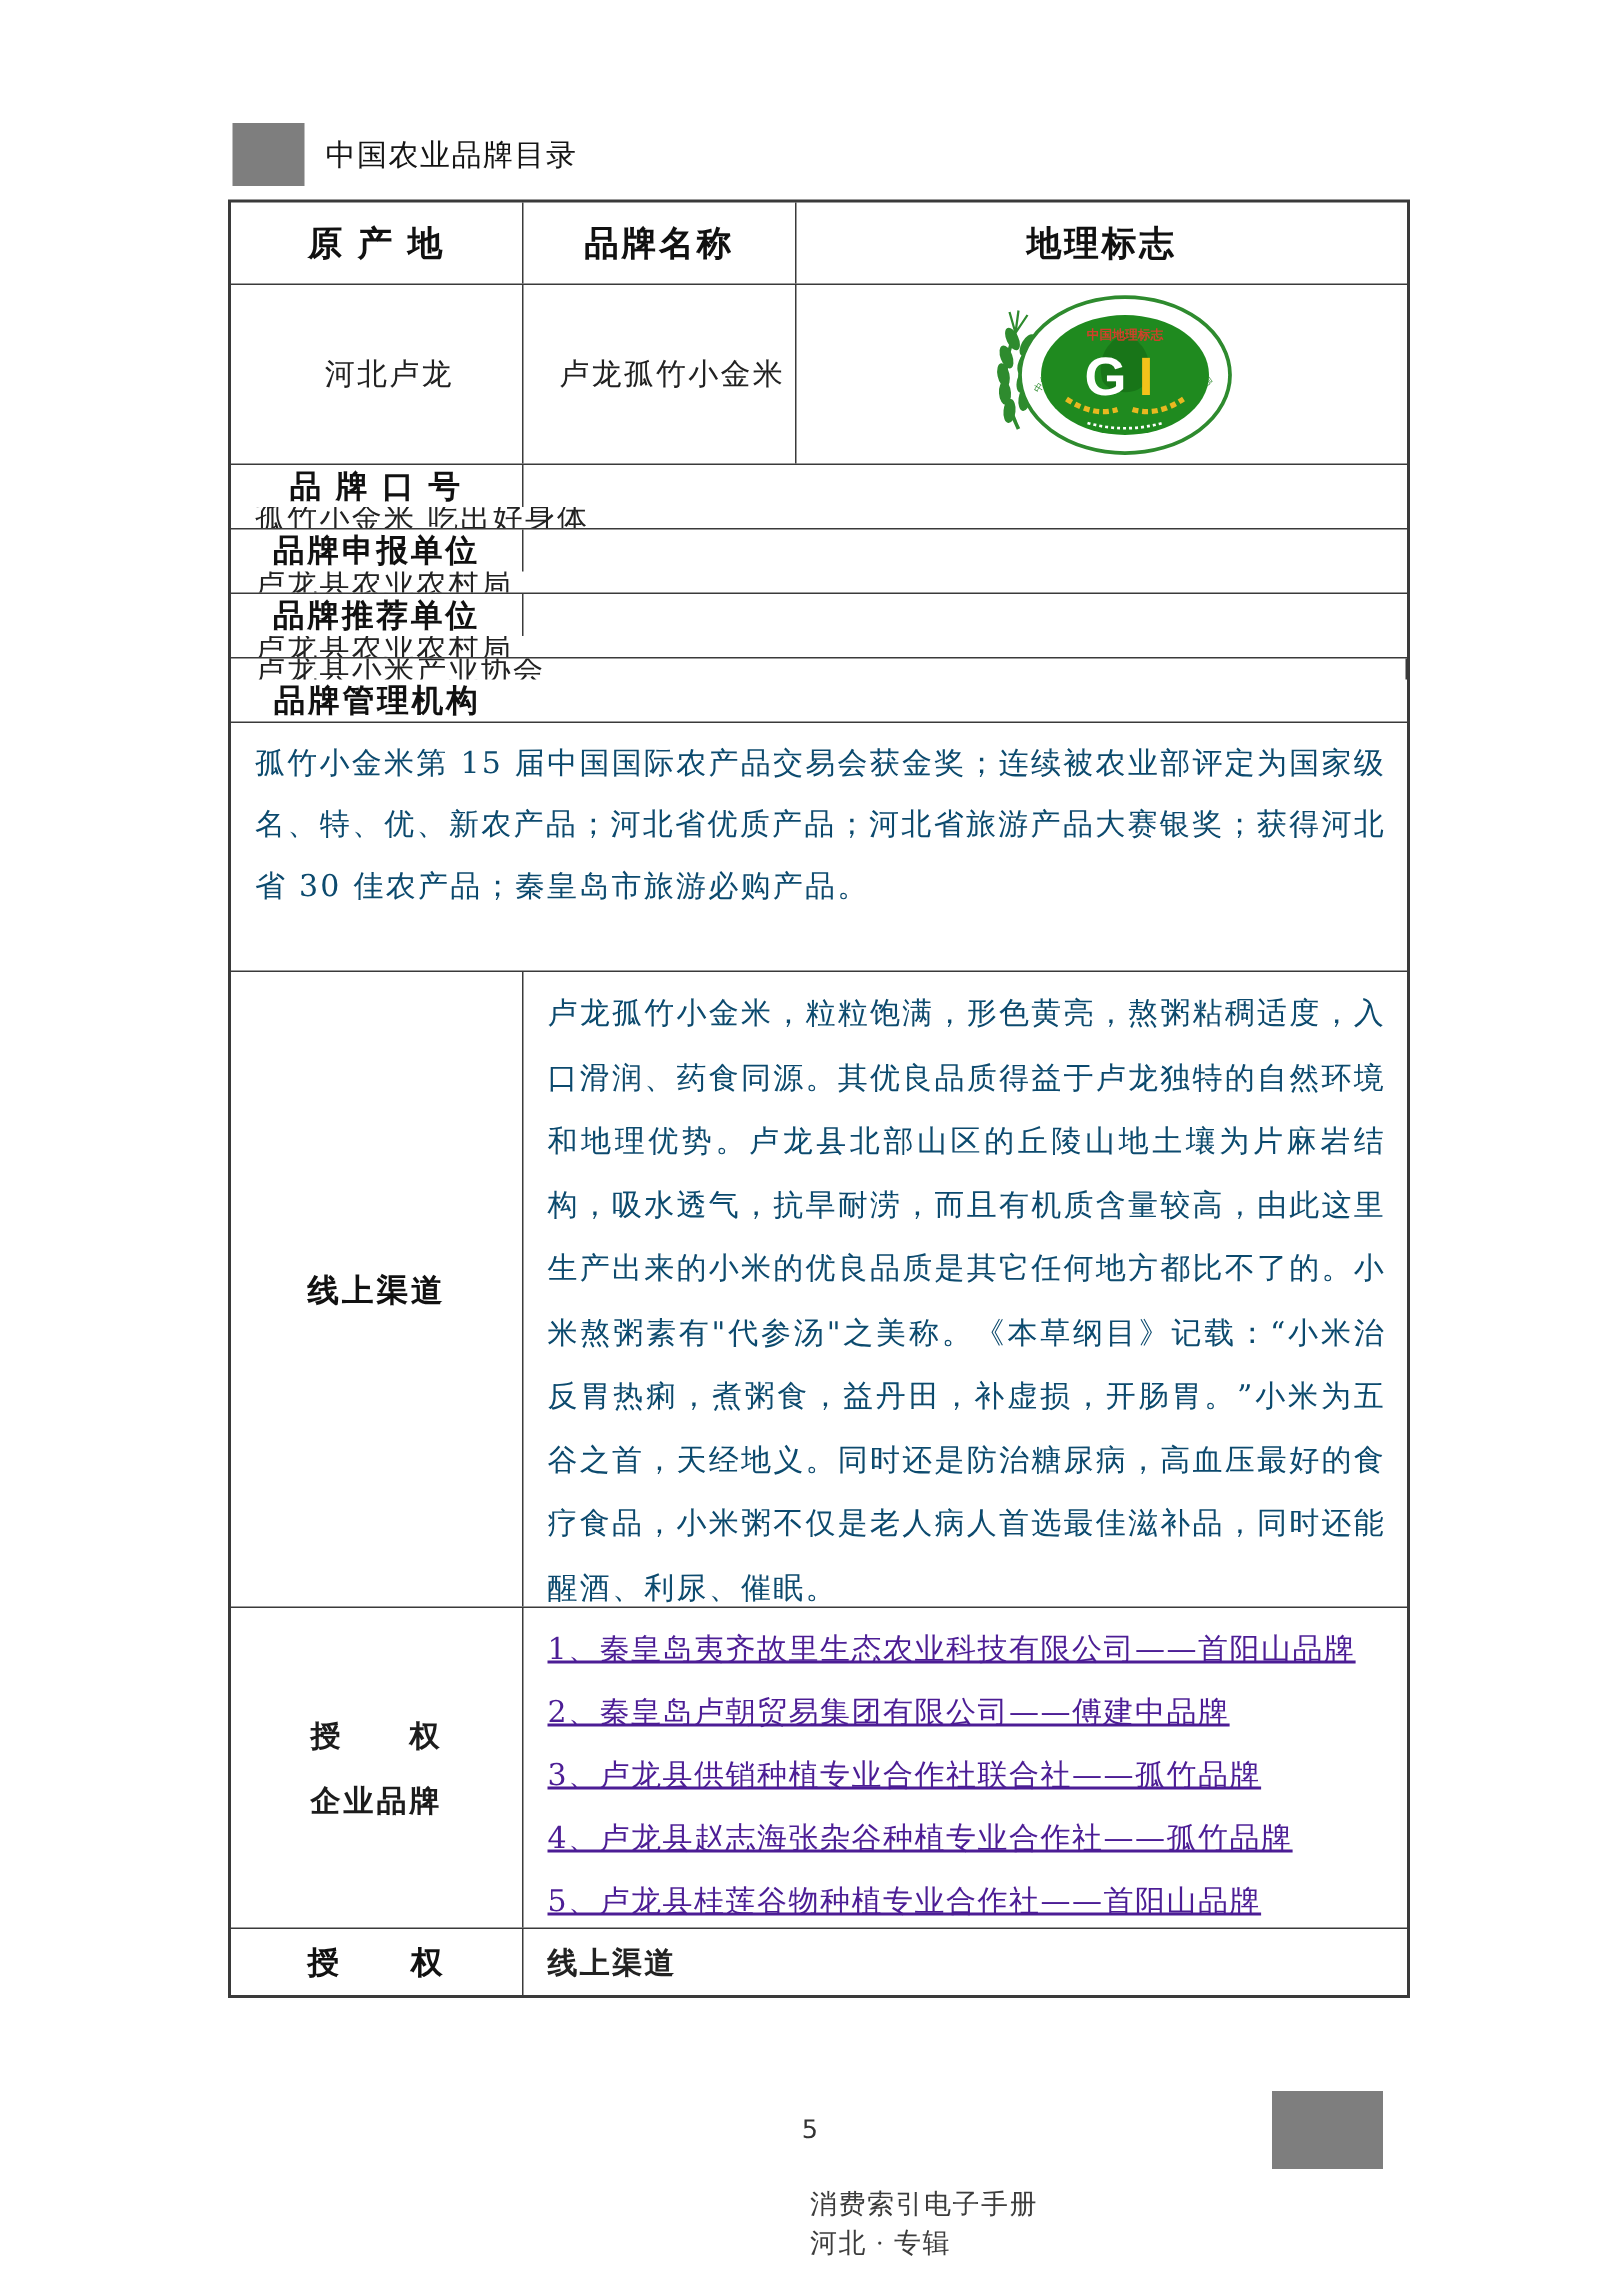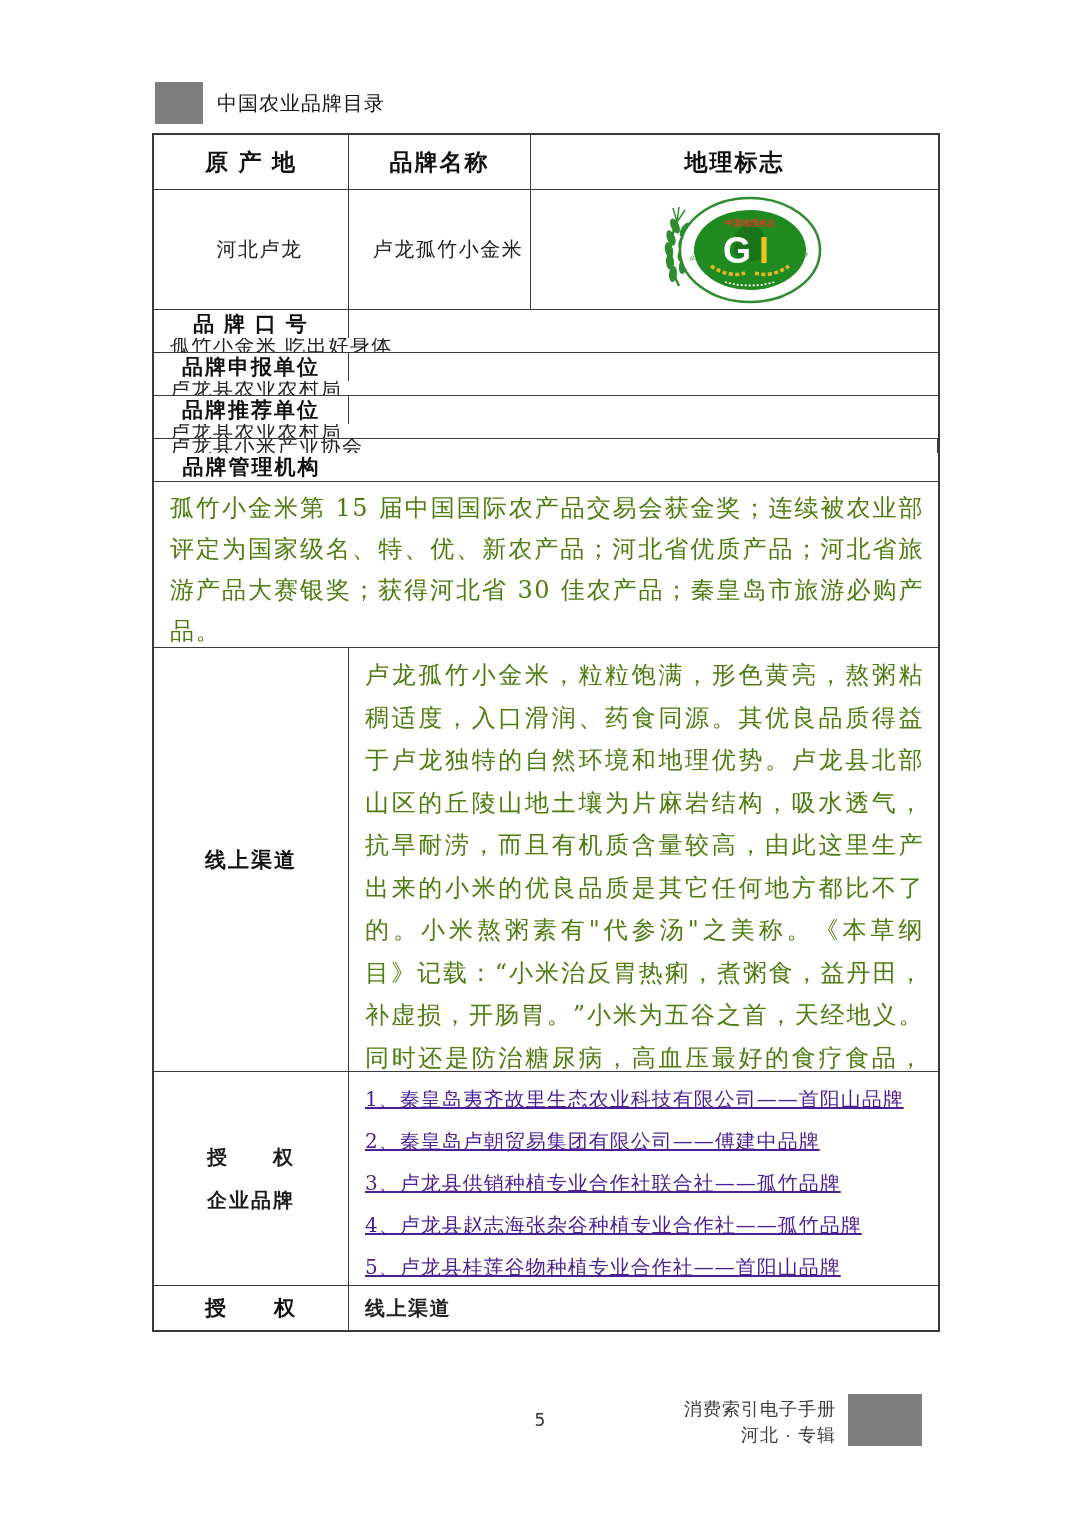--- a/index.html
+++ b/index.html
@@ -41,45 +41,45 @@
 
   .r-head   { height:55px; }
   .r-brand  { height:120px; }
   .r-small  { height:43px;flex-direction:column; }
   .r-honors { height:166px; }
   .r-intro  { height:424px; }
   .r-auth   { height:214px; }
   .r-chan   { height:44px; }
 
   .para {
-    padding:6px 14px 0 16px; font-size:24px; letter-spacing:1.5px;
-    line-height:41px; text-align:justify; color:#4d7c0f;
+    padding:6px 14px 0 16px; font-size:20px; letter-spacing:1.5px;
+    line-height:41px; text-align:justify; color:#0c4a6e;
   }
   .para-intro { line-height:42.5px; }
 
   .label-2line {
     display:flex; flex-direction:column; align-items:center; justify-content:center;
     gap:16px; font-weight:bold; font-size:20px;
     font-family:"Liberation Sans", sans-serif; letter-spacing:2px;
   }
 
   .list { padding:6px 10px 0 16px; font-size:20px; letter-spacing:1px; color:#4c1d95;text-decoration:underline; }
   .list-item { line-height:42px; white-space:nowrap; }
 
   .gi-cell { display:flex; align-items:center; justify-content:center; }
 
   
   .page-number {
     position:absolute; left:500px; top:1410px; width:80px; text-align:center;
     font-size:17px; font-family:"DejaVu Sans", sans-serif; color:#333;
   }
   .footer-right {
-    position:absolute; left:540px; top:1396px; width:296px; text-align:right;
+    position:absolute; left:540px; top:1456px; width:296px; 
     font-size:18px; line-height:26px; color:#3c3c3c;
-    font-family:Liberation Sans, sans-serif; letter-spacing:1px;
+    font-family:Liberation Serif, serif; letter-spacing:1px;
   }
   .footer-box { position:absolute; left:848px; top:1394px; width:74px; height:52px; background:#7e7e7e; }
 </style>
 </head>
 <body>
 
 <div class="page-header">
   <div class="logo-box"></div>
   <div class="header-title">中国农业品牌目录</div>
 </div>

